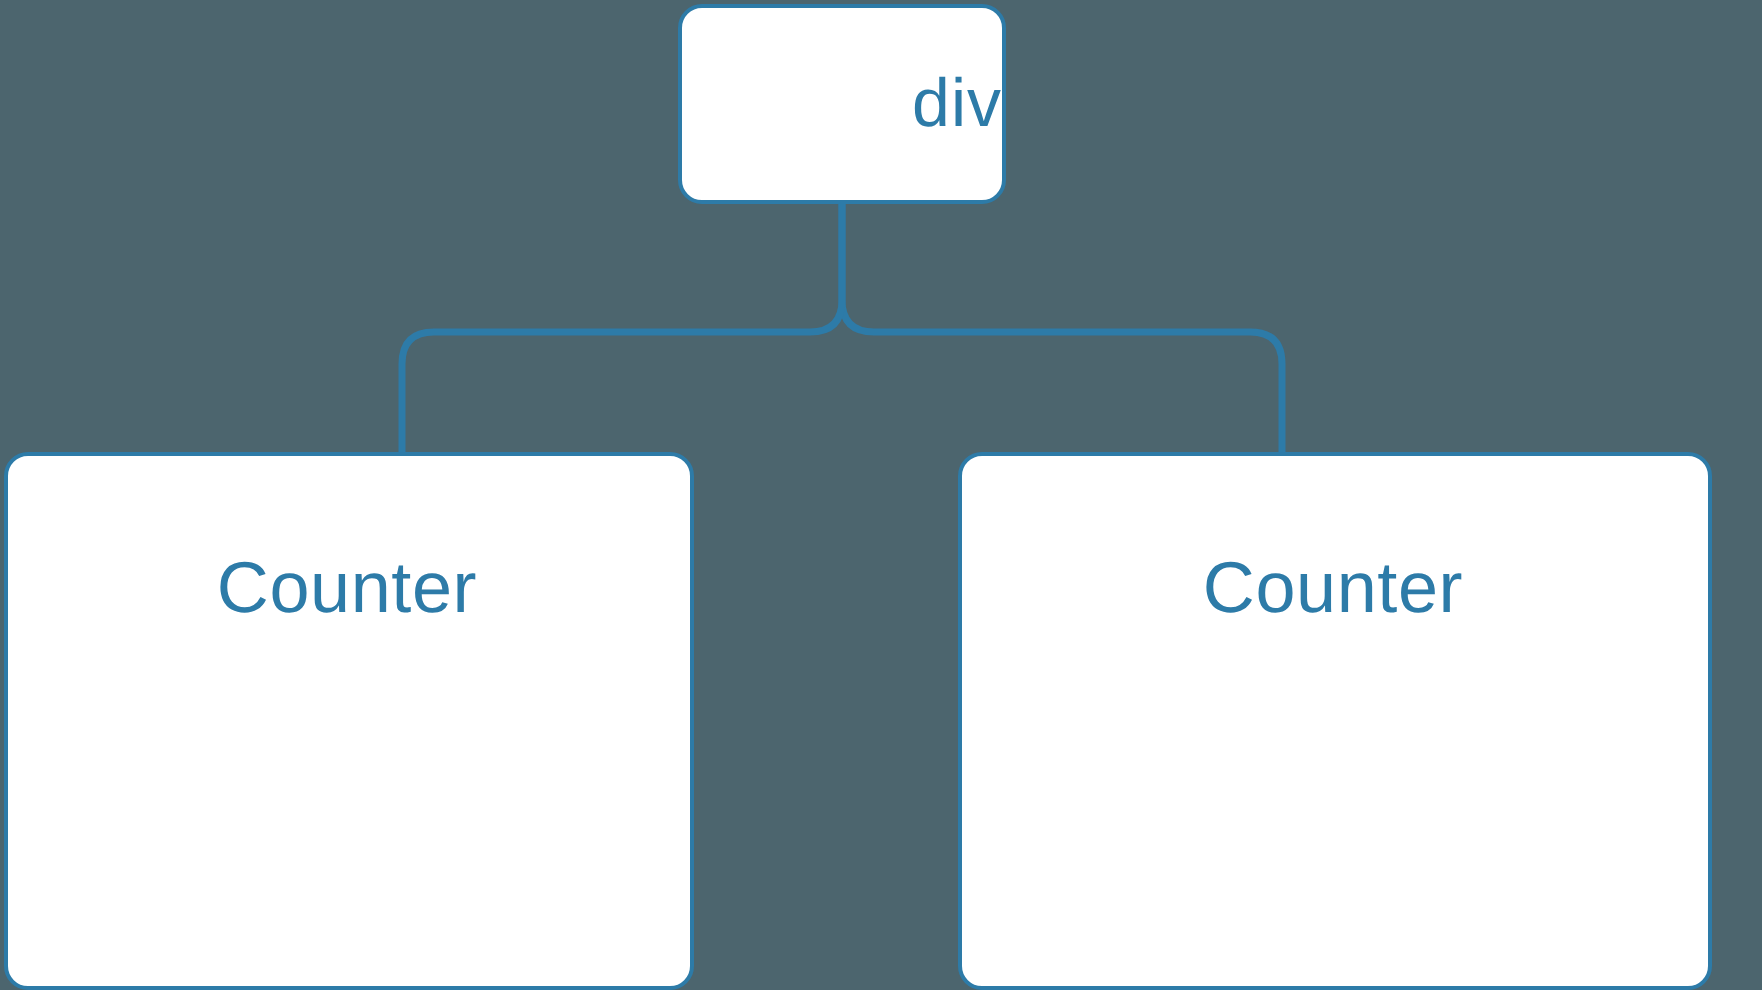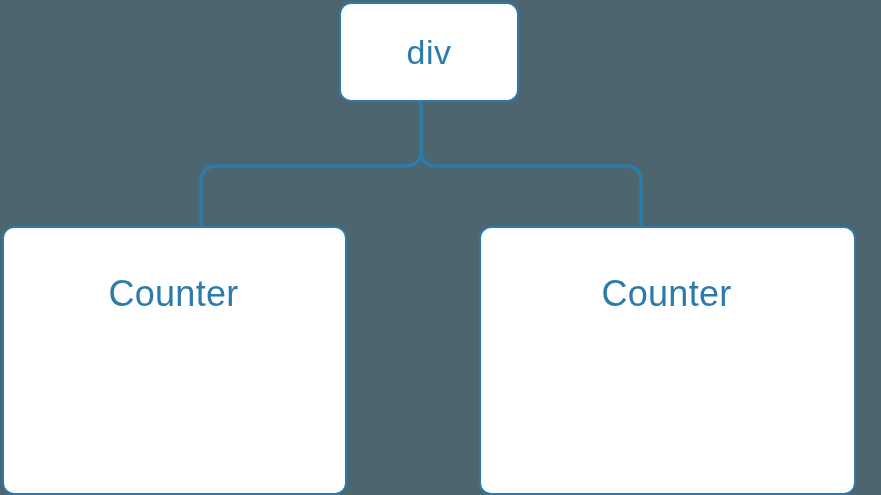--- a/index.html
+++ b/index.html
@@ -35,25 +35,25 @@
     position: absolute;
     background: #ffffff;
     border: 2.5px solid #2d7ba8;
     border-radius: 12px;
     box-sizing: border-box;
   }
 
   #node-div {
     left: 339px;
     top: 2px;
-    width: 180px;
+    width: 164px;
     height: 100px;
     display: flex;
     align-items: center;
-    justify-content: center;
+    justify-content: flex-end;
   }
   .node-tag {
     color: #2d7ba8;
     font-size: 34px;
     letter-spacing: 0.5px;
     line-height: 1;
   }
 
   #node-counter-left {
     left: 2px;

